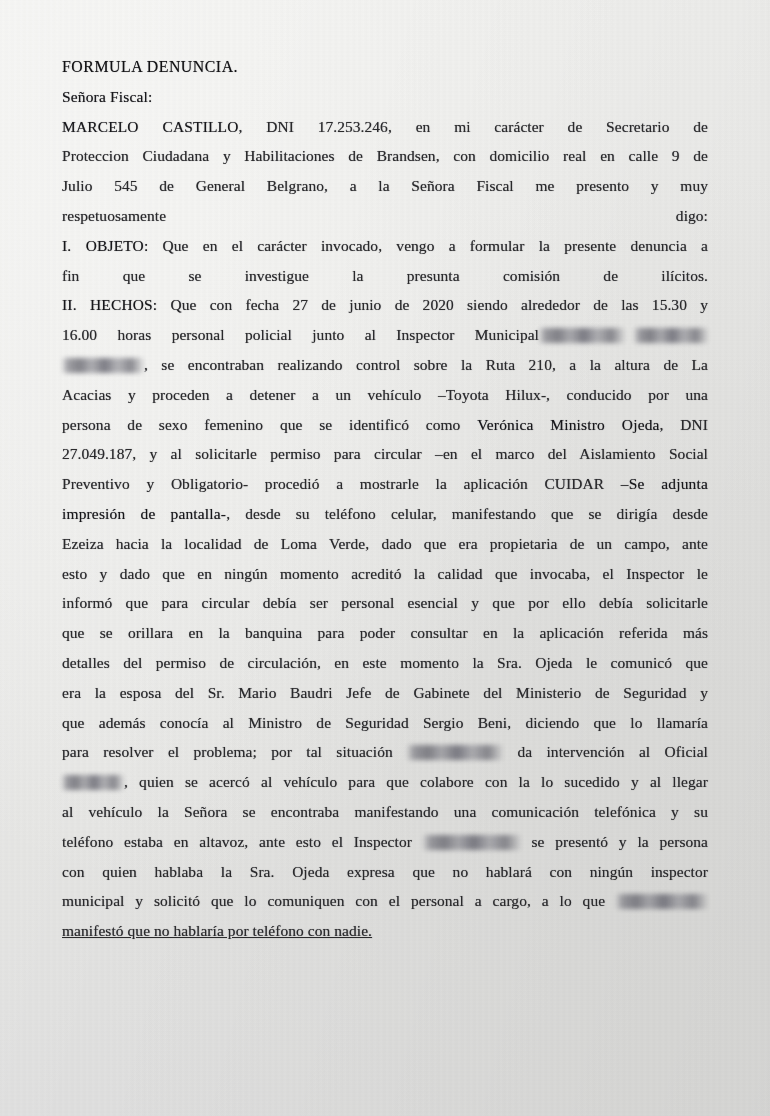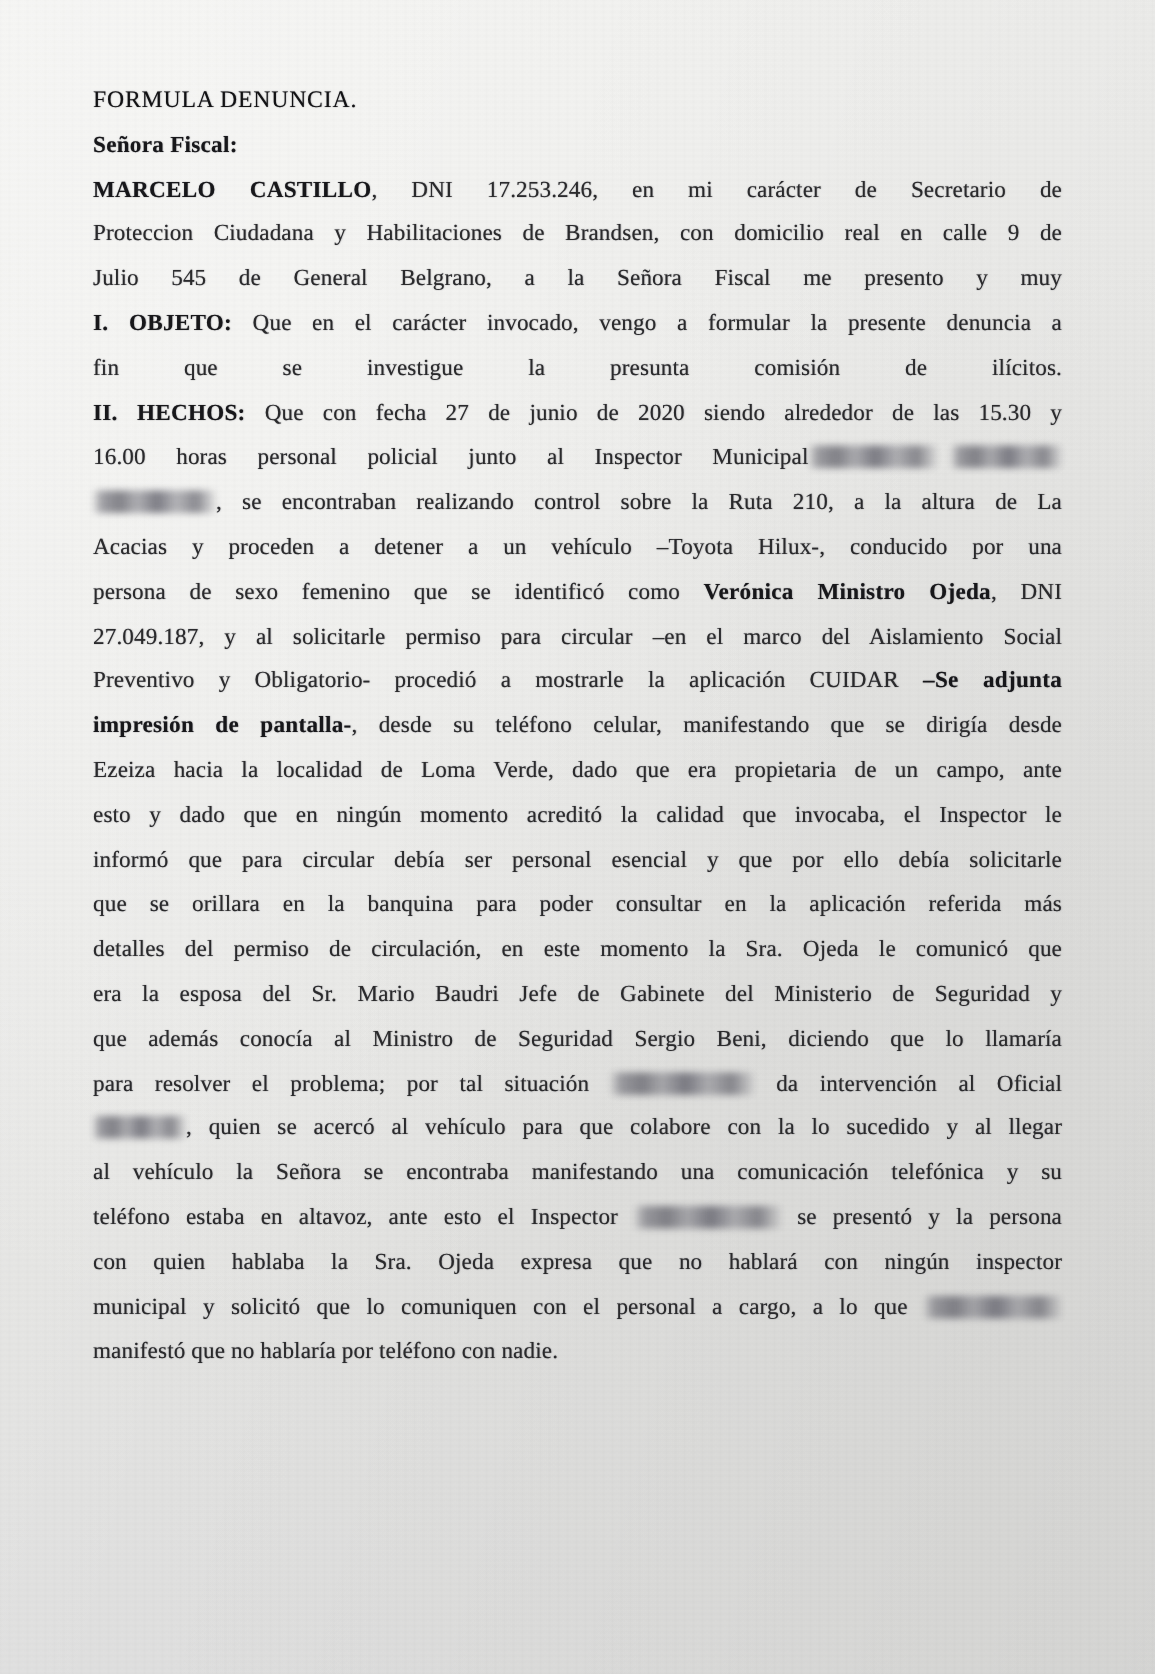--- a/index.html
+++ b/index.html
@@ -43,24 +43,24 @@
     margin:0;
     font-size:15.4px;
     line-height:29.8px;
     color:#2a2a2c;
     text-align:justify;
     text-align-last:justify;
     white-space:nowrap;
     letter-spacing:.1px;
     text-shadow:0 0 .7px rgba(60,60,65,.55), .4px .3px .9px rgba(120,120,128,.35);
   }
-  p.last{ text-align:left; text-align-last:left; }
+  p.last{ text-align:left; text-align-last:left;text-decoration:underline; }
   p.hd{ text-align:left; text-align-last:left; }
 
-  b,.b{ font-weight:bold; color:#17171a; letter-spacing:.2px; }
+  b,.b{ font-weight:normal; color:#17171a; letter-spacing:.2px; }
 
   .title{
     font-weight:normal;font-size:15.8px;letter-spacing:.55px;color:#121214;
   }
 
   
   .redact{
     display:inline-block;
     vertical-align:-3px;
     height:15px;
@@ -100,20 +100,21 @@
     </p>
 
     <p class="l hd">
       <span class="b">Señora Fiscal:</span>
     </p>
 
     <div id="lines-host">
         <p class="l"><span class="b">MARCELO  CASTILLO</span><span>, DNI  17.253.246,  en  mi  carácter  de  Secretario  de</span></p>
         <p class="l"><span>Proteccion Ciudadana y Habilitaciones de Brandsen, con domicilio real en calle 9 de</span></p>
         <p class="l"><span>Julio  545  de  General  Belgrano,  a  la  Señora  Fiscal  me  presento  y  muy</span></p>
+        <p class="l"><span>respetuosamente digo:</span></p>
         <p class="l"><span class="b">I. OBJETO:</span><span> Que en el carácter invocado, vengo a formular la presente denuncia a</span></p>
         <p class="l"><span>fin que se investigue la presunta comisión de ilícitos.</span></p>
         <p class="l"><span class="b">II. HECHOS:</span><span> Que con fecha 27 de junio de 2020 siendo alrededor de las 15.30 y</span></p>
         <p class="l"><span>16.00  horas  personal  policial  junto  al  Inspector  Municipal</span><span class="redact w1"></span><span class="sp"></span><span class="redact w2"></span></p>
         <p class="l"><span class="redact w3"></span><span>, se encontraban realizando control sobre la Ruta 210, a la altura de La</span></p>
         <p class="l"><span>Acacias y proceden a detener a un vehículo –Toyota Hilux-, conducido por una</span></p>
         <p class="l"><span>persona de sexo femenino que se identificó como </span><span class="b">Verónica Ministro Ojeda</span><span>, DNI</span></p>
         <p class="l"><span>27.049.187, y al solicitarle permiso para circular –en el marco del Aislamiento Social</span></p>
         <p class="l"><span>Preventivo y Obligatorio- procedió a mostrarle la aplicación CUIDAR </span><span class="b">–Se adjunta</span></p>
         <p class="l"><span class="b">impresión de pantalla-</span><span>, desde su teléfono celular, manifestando que se dirigía desde</span></p>

